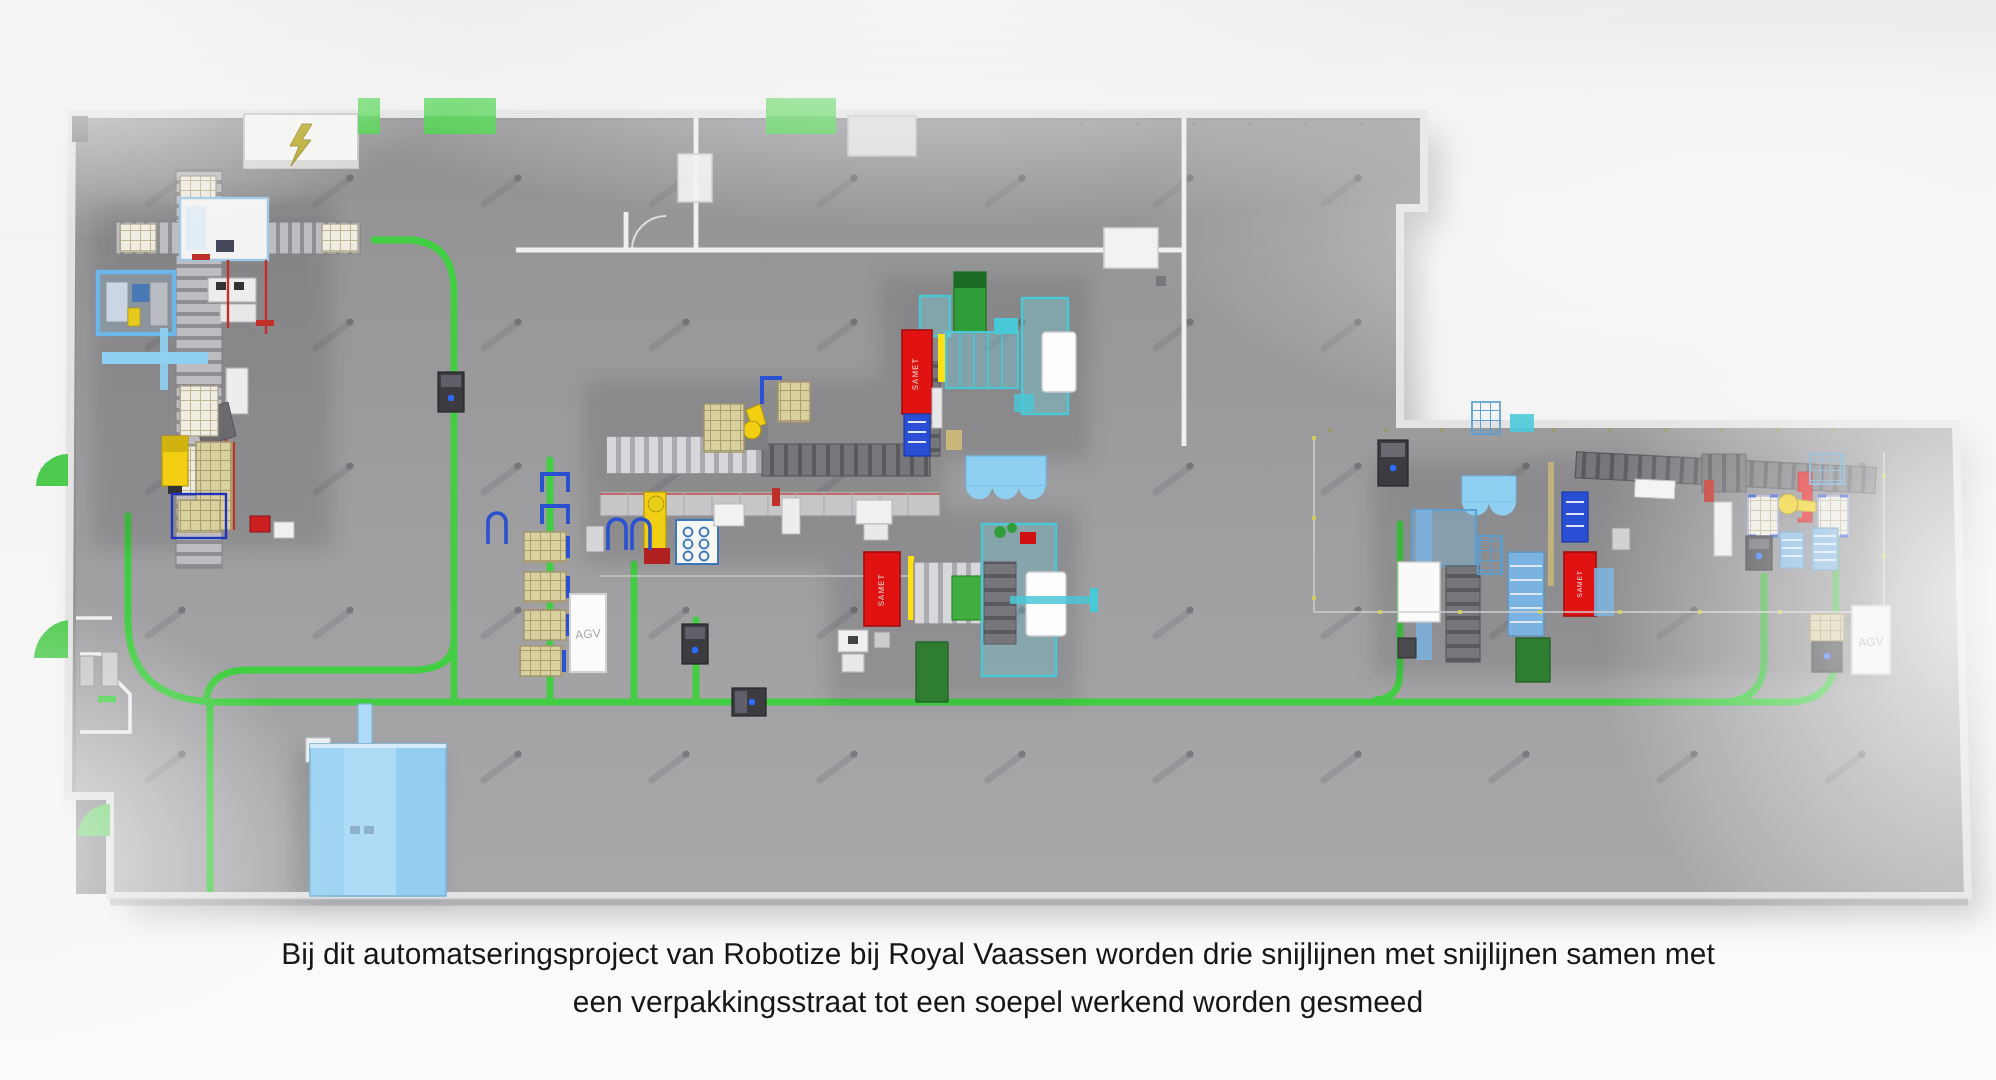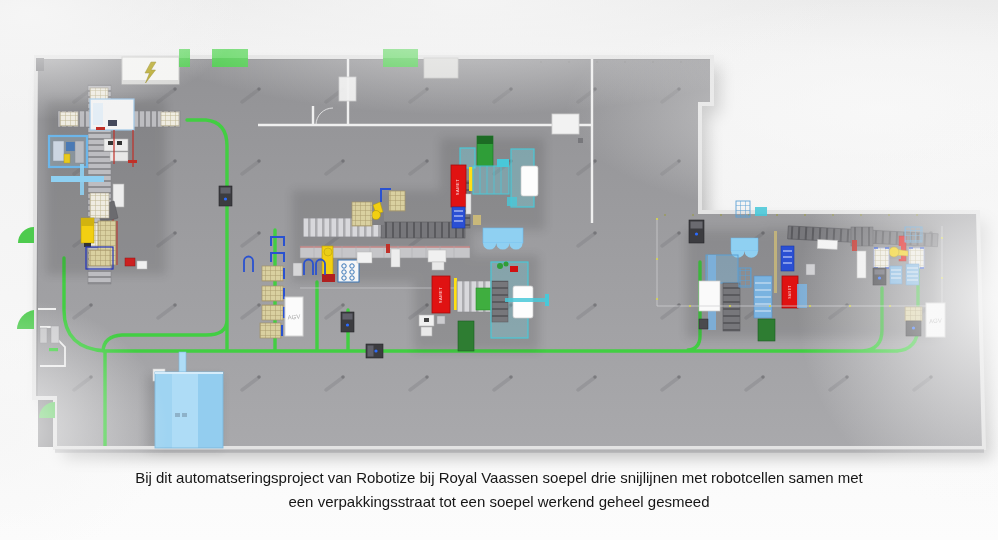--- a/index.html
+++ b/index.html
@@ -415,16 +415,16 @@
       <rect x="906" y="321" width="15" height="15" style="fill:var(--agv-body,#3c3c40)" stroke="#26262a" stroke-width="0.6"></rect>
       <circle cx="913.5" cy="328" r="1.6" fill="#2b6bff"></circle>
     </g>
     <rect x="699" y="319" width="9" height="10" fill="#4a4a4e" stroke="#2e2e32" stroke-width="0.5"></rect>
   </g>
 </svg>
 
 <div class="haze"></div>
 
 <div class="caption">
-  <div>Bij dit automatseringsproject van Robotize bij Royal Vaassen soepel drie snijlijnen met robotcellen samen met</div>
-  <div>een verpakkingsstraat tot een soepel werkend geheel gesmeed</div>
+  <div>Bij dit automatseringsproject van Robotize bij Royal Vaassen worden drie snijlijnen met snijlijnen samen met</div>
+  <div>een verpakkingsstraat tot een soepel werkend worden gesmeed</div>
 </div>
 </div>
 
 </body></html>

